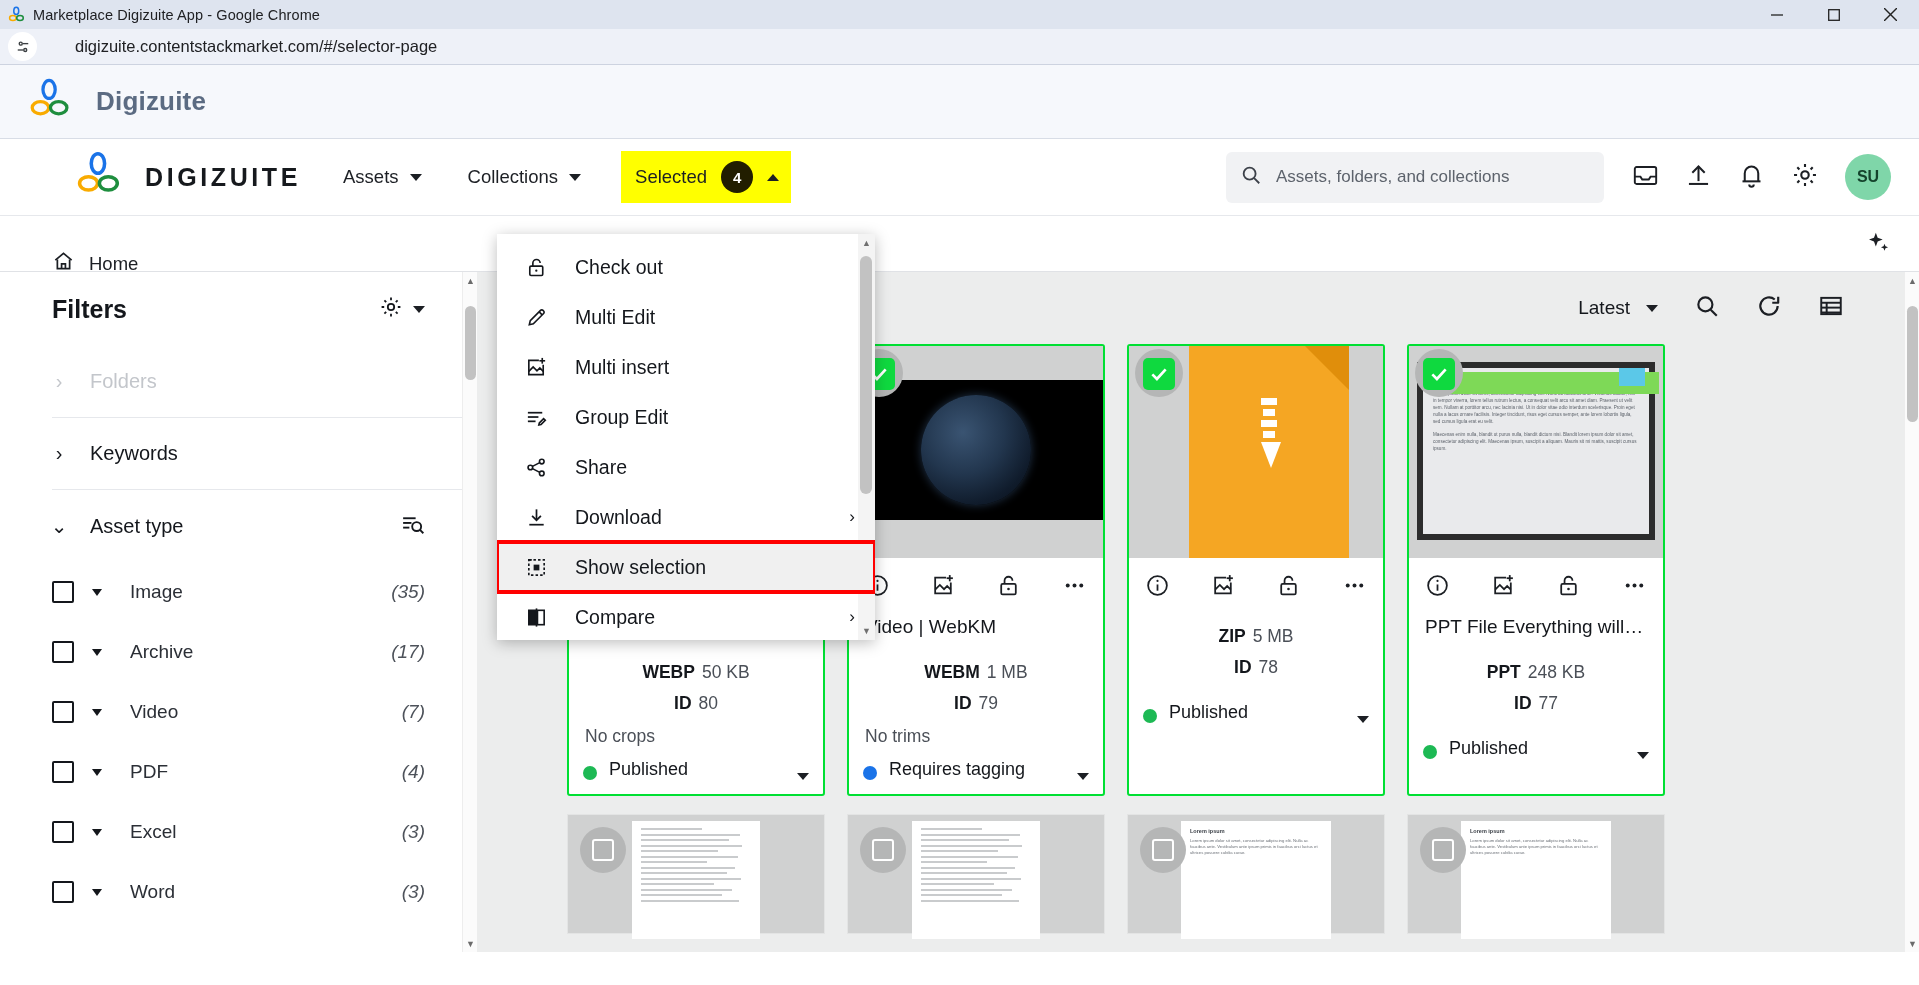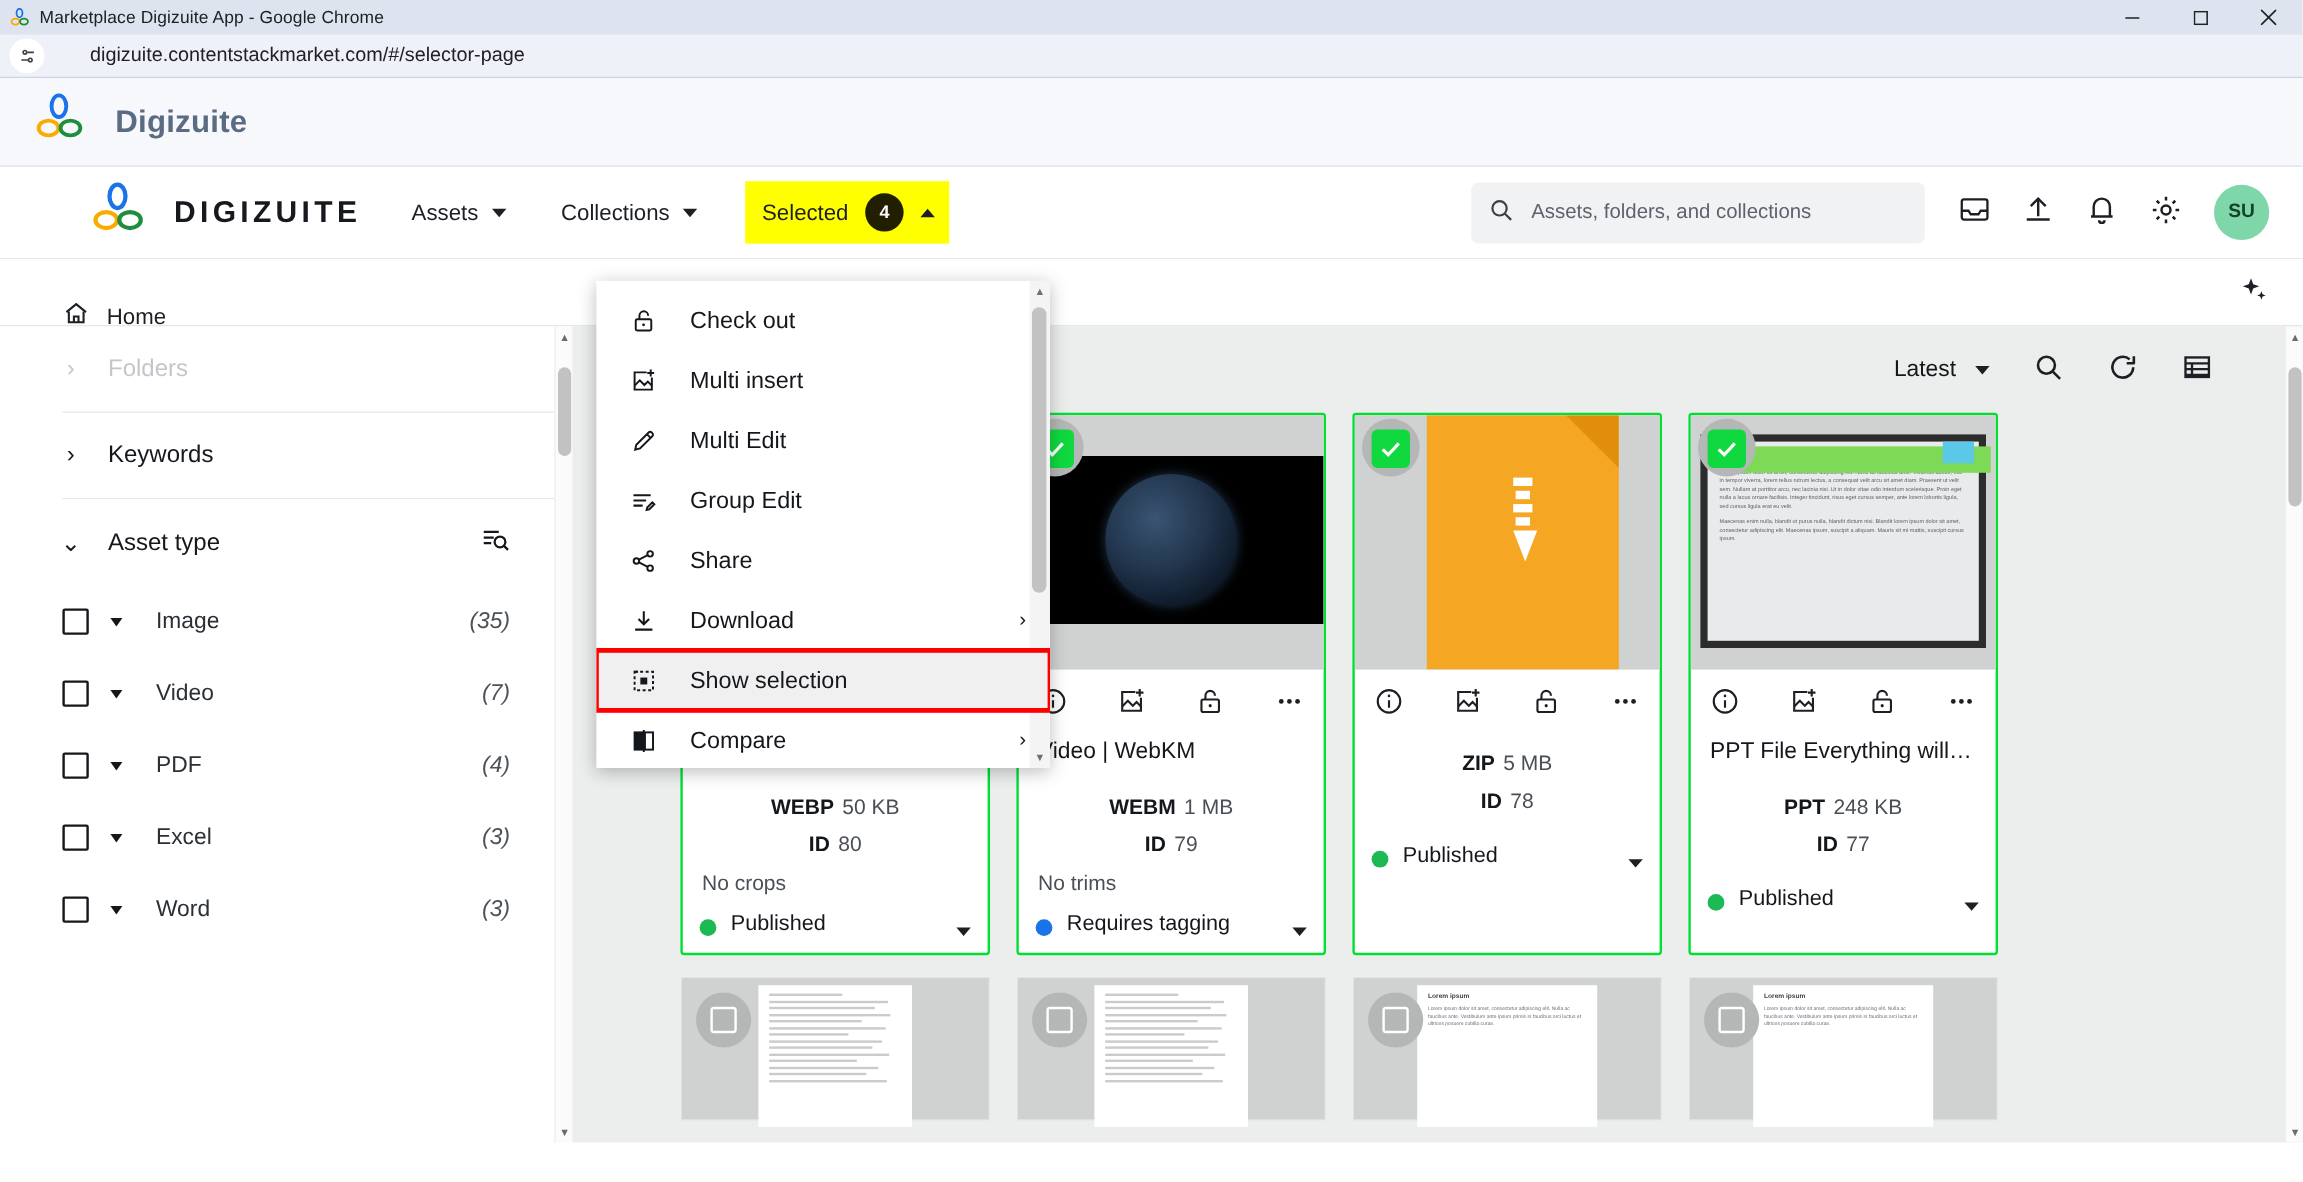--- a/index.html
+++ b/index.html
@@ -398,20 +398,32 @@
     <svg viewBox="0 0 24 24" width="26" height="26" fill="#1c1f24">
       <path d="M10 3.5l1.7 4.6 4.6 1.7-4.6 1.7L10 16.1l-1.7-4.6L3.7 9.8l4.6-1.7z"></path>
       <path d="M18 13.5l.9 2.4 2.4.9-2.4.9-.9 2.4-.9-2.4-2.4-.9 2.4-.9z"></path>
     </svg>
   </span>
 </div>
 
 <div class="body">
 
   <div class="sidebar">
+    <div class="filters-head">
+      <span class="filters-title">Filters</span>
+      <span class="filters-tools">
+        <span>
+          <svg viewBox="0 0 24 24" width="24" height="24" fill="none" stroke="#14171c" stroke-width="1.8">
+            <circle cx="12" cy="12" r="3.2"></circle>
+            <path d="M12 2.6v2.6M12 18.8v2.6M21.4 12h-2.6M5.2 12H2.6M18.6 5.4l-1.8 1.8M7.2 16.8l-1.8 1.8M18.6 18.6l-1.8-1.8M7.2 7.2 5.4 5.4"></path>
+          </svg>
+        </span>
+        <span class="caret-d"></span>
+      </span>
+    </div>
 
     <div class="frow dim">
       <span class="chev">›</span>
       <span class="flabel">Folders</span>
     </div>
 
     <div class="frow">
       <span class="chev">›</span>
       <span class="flabel">Keywords</span>
     </div>
@@ -429,20 +441,26 @@
         </svg>
       </span>
     </div>
 
     <div>
       <div class="arow">
         <span class="cbox"></span>
         <span class="tinycaret"></span>
         <span class="aname">Image</span>
         <span class="acount">(35)</span>
+      </div>
+      <div class="arow">
+        <span class="cbox"></span>
+        <span class="tinycaret"></span>
+        <span class="aname">Archive</span>
+        <span class="acount">(17)</span>
       </div>
       <div class="arow">
         <span class="cbox"></span>
         <span class="tinycaret"></span>
         <span class="aname">Video</span>
         <span class="acount">(7)</span>
       </div>
       <div class="arow">
         <span class="cbox"></span>
         <span class="tinycaret"></span>
@@ -829,37 +847,37 @@
             <path d="M8.2 10.5V7.4a3.8 3.8 0 0 1 7.6 0"></path>
             <circle cx="11.8" cy="15.3" r="1.2" fill="#14171c" stroke="none"></circle>
           </svg>
       </span>
       <span class="mi-label">Check out</span>
     </div>
 
     <div class="mitem">
       <span class="ico">
         <svg viewBox="0 0 24 24" width="23" height="23" fill="none" stroke="#14171c" stroke-width="1.7">
+            <path d="M4.5 19.5l1-4.2L16.2 4.6a1.8 1.8 0 0 1 2.6 0l.6.6a1.8 1.8 0 0 1 0 2.6L8.7 18.5z"></path>
+            <line x1="14.8" y1="6.2" x2="17.9" y2="9.3"></line>
+          </svg>
+      </span>
+      <span class="mi-label">Multi Edit</span>
+    </div>
+
+    <div class="mitem">
+      <span class="ico">
+        <svg viewBox="0 0 24 24" width="23" height="23" fill="none" stroke="#14171c" stroke-width="1.7">
             <path d="M14.5 4.5H4v15h15V9"></path>
             <path d="M4 16l4.5-4.5 4 4 3-3L19 16"></path>
             <line x1="18" y1="2" x2="18" y2="8"></line>
             <line x1="15" y1="5" x2="21" y2="5"></line>
           </svg>
       </span>
       <span class="mi-label">Multi insert</span>
-    </div>
-
-    <div class="mitem">
-      <span class="ico">
-        <svg viewBox="0 0 24 24" width="23" height="23" fill="none" stroke="#14171c" stroke-width="1.7">
-            <path d="M4.5 19.5l1-4.2L16.2 4.6a1.8 1.8 0 0 1 2.6 0l.6.6a1.8 1.8 0 0 1 0 2.6L8.7 18.5z"></path>
-            <line x1="14.8" y1="6.2" x2="17.9" y2="9.3"></line>
-          </svg>
-      </span>
-      <span class="mi-label">Multi Edit</span>
     </div>
 
     <div class="mitem">
       <span class="ico">
         <svg viewBox="0 0 24 24" width="23" height="23" fill="none" stroke="#14171c" stroke-width="1.8">
             <line x1="3" y1="7" x2="18" y2="7"></line>
             <line x1="3" y1="11.5" x2="14" y2="11.5"></line>
             <line x1="3" y1="16" x2="11" y2="16"></line>
             <path d="M14.5 19.8l.5-2.2 4.4-4.4 1.7 1.7-4.4 4.4z"></path>
           </svg>

